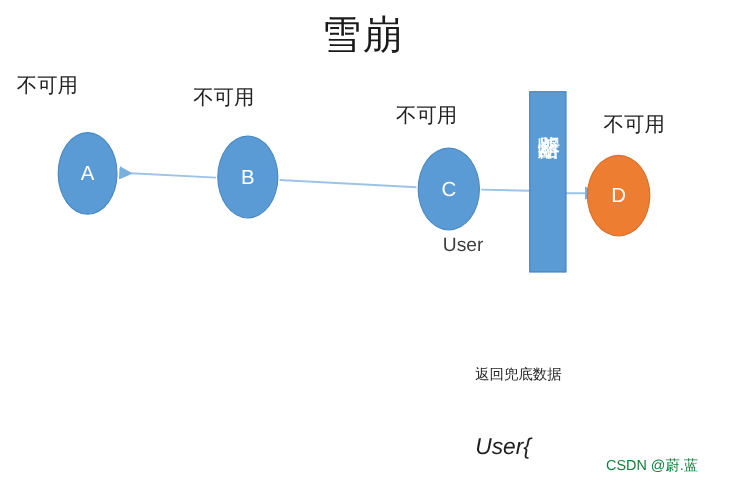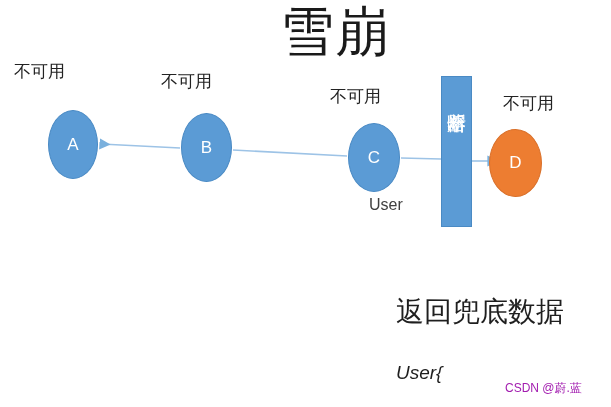--- a/index.html
+++ b/index.html
@@ -12,24 +12,24 @@
   }
   #canvas {
     position: relative;
     width: 611px;
     height: 407px;
     background: #ffffff;
     overflow: hidden;
   }
   .title {
     position: absolute;
-    left: 280px;
+    left: 268px;
     top: 8px;
-    font-family: Liberation Serif, serif;
-    font-size: 54px;
+    font-family: Liberation Mono, monospace;
+    font-size: 33px;
     line-height: 48px;
     letter-spacing: 1px;
     color: #1a1a1a;
     white-space: nowrap;
   }
   .lbl-unavailable {
     position: absolute;
     font-family: "Liberation Sans", sans-serif;
     font-size: 17px;
     line-height: 27px;
@@ -95,35 +95,35 @@
   }
   .note-block {
     position: absolute;
     left: 396px;
     top: 263px;
     font-family: "Liberation Sans", sans-serif;
     color: #1f1f1f;
     white-space: pre;
   }
   .note-head {
-    font-size: 28px;
+    font-size: 12px;
     line-height: 26px;
   }
   .note-line {
     font-size: 19px;
     line-height: 24px;
     font-style: italic;
   }
   .watermark {
     position: absolute;
     left: 505px;
     top: 380px;
     font-family: "Liberation Sans", sans-serif;
     font-size: 12px;
-    color: #a21caf;
+    color: #15803d;
     white-space: nowrap;
   }
 </style>
 </head>
 <body>
 
 <div id="canvas">
 
   <div class="title">雪崩</div>
 

